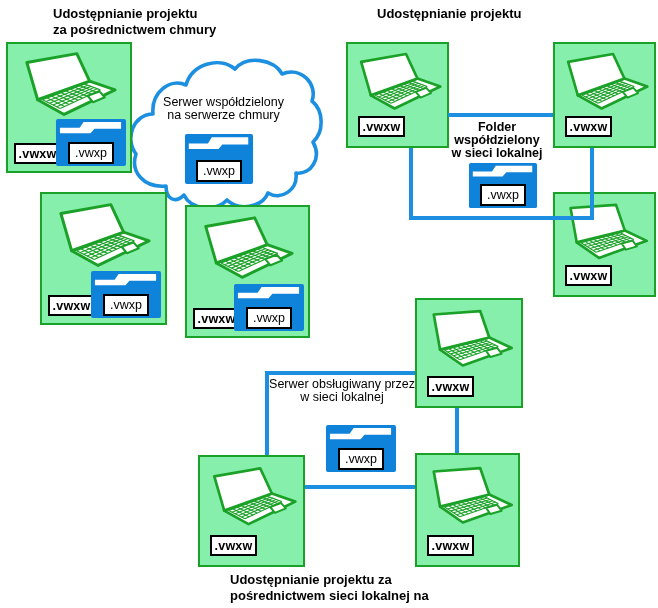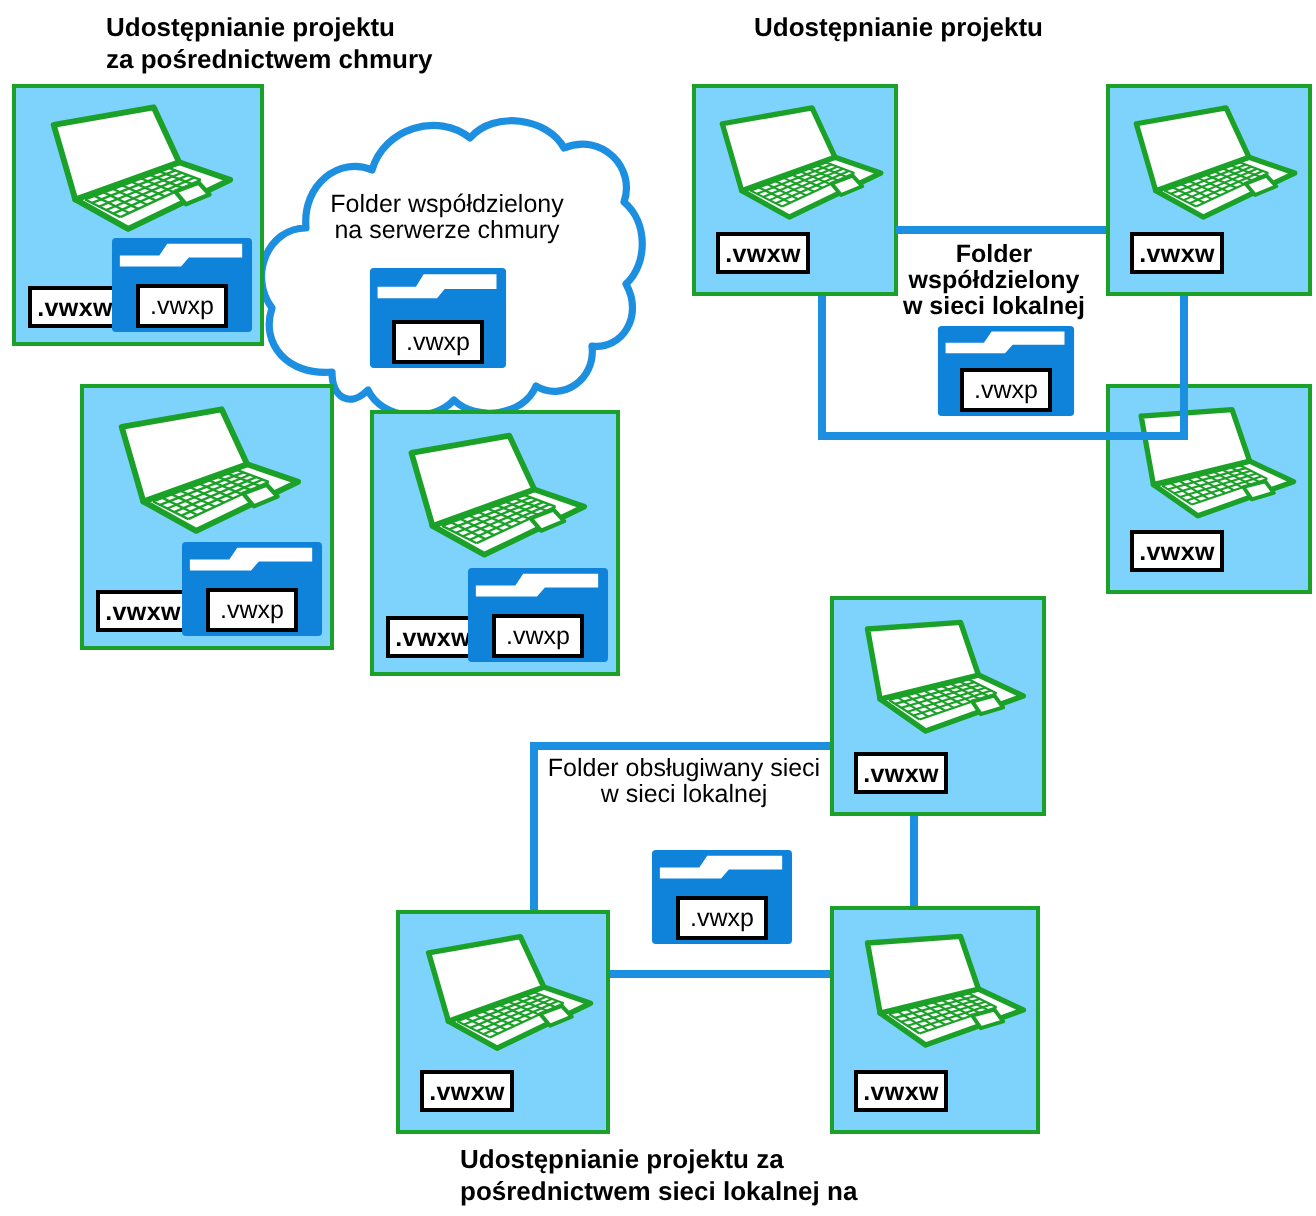--- a/index.html
+++ b/index.html
@@ -9,21 +9,21 @@
     --lineblue:#1D8FE1;
     --ink:#000;
   }
   #canvas{
     position:relative;width:658px;height:608px;background:#fff;overflow:hidden;
     font-family:"Liberation Sans",sans-serif;color:var(--ink);
   }
   .title{position:absolute;font-weight:bold;font-size:13px;line-height:15.5px;z-index:4;}
   .note{position:absolute;font-size:12.5px;line-height:13.2px;text-align:center;z-index:6;}
   .note div{white-space:nowrap;}
-  .lbox{position:absolute;background:#7dd3fc;border:2.5px solid var(--green);box-sizing:border-box;z-index:2;}
+  .lbox{position:absolute;background:#86efac;border:2.5px solid var(--green);box-sizing:border-box;z-index:2;}
   .laptop-svg{position:absolute;overflow:visible;}
   .rot{transform:rotate(6deg);}
   .ext{
     position:absolute;width:47px;height:21px;border:2px solid #000;background:#fff;
     display:flex;align-items:center;justify-content:center;
     font-weight:bold;font-size:12.5px;letter-spacing:.2px;box-sizing:border-box;z-index:3;
   }
   .folder{position:absolute;width:72px;height:49px;z-index:6;}
   .folder svg{position:absolute;left:0;top:0;width:100%;height:100%;}
   .flabel{
@@ -79,21 +79,21 @@
   <div class="title" style="left:53px;top:6px;width:240px;">
     <div>Udostępnianie projektu</div>
     <div>za pośrednictwem chmury</div>
   </div>
 
   <svg id="cloud-svg" width="200" height="166" viewBox="0 0 200 166">
     <path d="M 42 132 C 20 134 6 118 12 100 C 0 84 10 60 29 60 C 27 38 46 24 62 31 C 68 10 95 2 111 15 C 123 1 150 5 158 20 C 177 12 194 30 188 47 C 200 57 200 78 189 88 C 198 104 187 121 172 119 C 174 136 157 147 144 139 C 138 154 114 157 103 146 C 92 158 67 156 60 141 C 51 150 42 145 42 132 Z" fill="#fff" stroke="#1D8FE1" stroke-width="3.6" stroke-linejoin="round"></path>
   </svg>
 
   <div class="note" style="left:146px;top:96px;width:155px;">
-    <div>Folder współdzielony</div>
+    <div>Serwer współdzielony</div>
     <div>na serwerze chmury</div>
   </div>
 
   <div class="folder" style="left:184px;top:133px;width:70px;height:52px;">
     <svg viewBox="0 0 73 50" preserveAspectRatio="none">
         <use href="#sym-folder" xlink:href="#sym-folder"></use>
       </svg>
     <div class="flabel">.vwxp</div>
   </div>
 
@@ -178,21 +178,21 @@
       </svg>
     <div class="ext" style="left:10px;bottom:9px;">.vwxw</div>
   </div>
 
   <div class="hline srv-line" style="left:265px;top:371px;width:152px;"></div>
   <div class="vline srv-line" style="left:265px;top:371px;height:86px;"></div>
   <div class="vline srv-line" style="left:455px;top:406px;height:49px;"></div>
   <div class="hline srv-line" style="left:303px;top:485px;width:114px;"></div>
 
   <div class="note" style="left:262px;top:378px;width:160px;">
-    <div>Folder obsługiwany sieci</div>
+    <div>Serwer obsługiwany przez</div>
     <div>w sieci lokalnej</div>
   </div>
 
   <div class="folder" style="left:325px;top:424px;width:72px;height:49px;">
     <svg viewBox="0 0 73 50" preserveAspectRatio="none">
         <use href="#sym-folder" xlink:href="#sym-folder"></use>
       </svg>
     <div class="flabel">.vwxp</div>
   </div>
 

